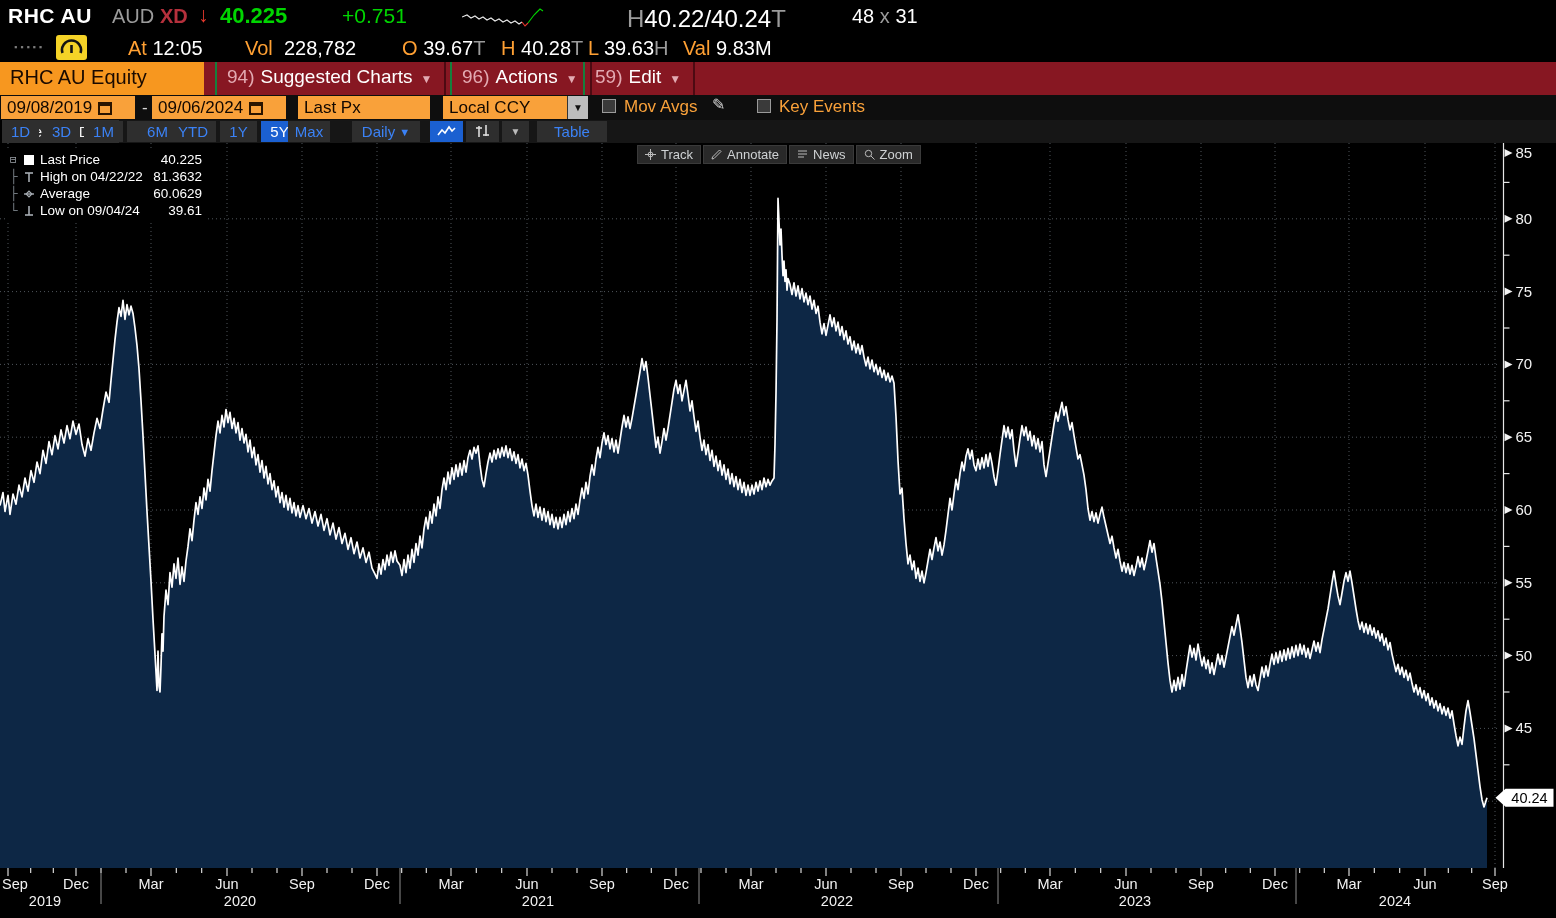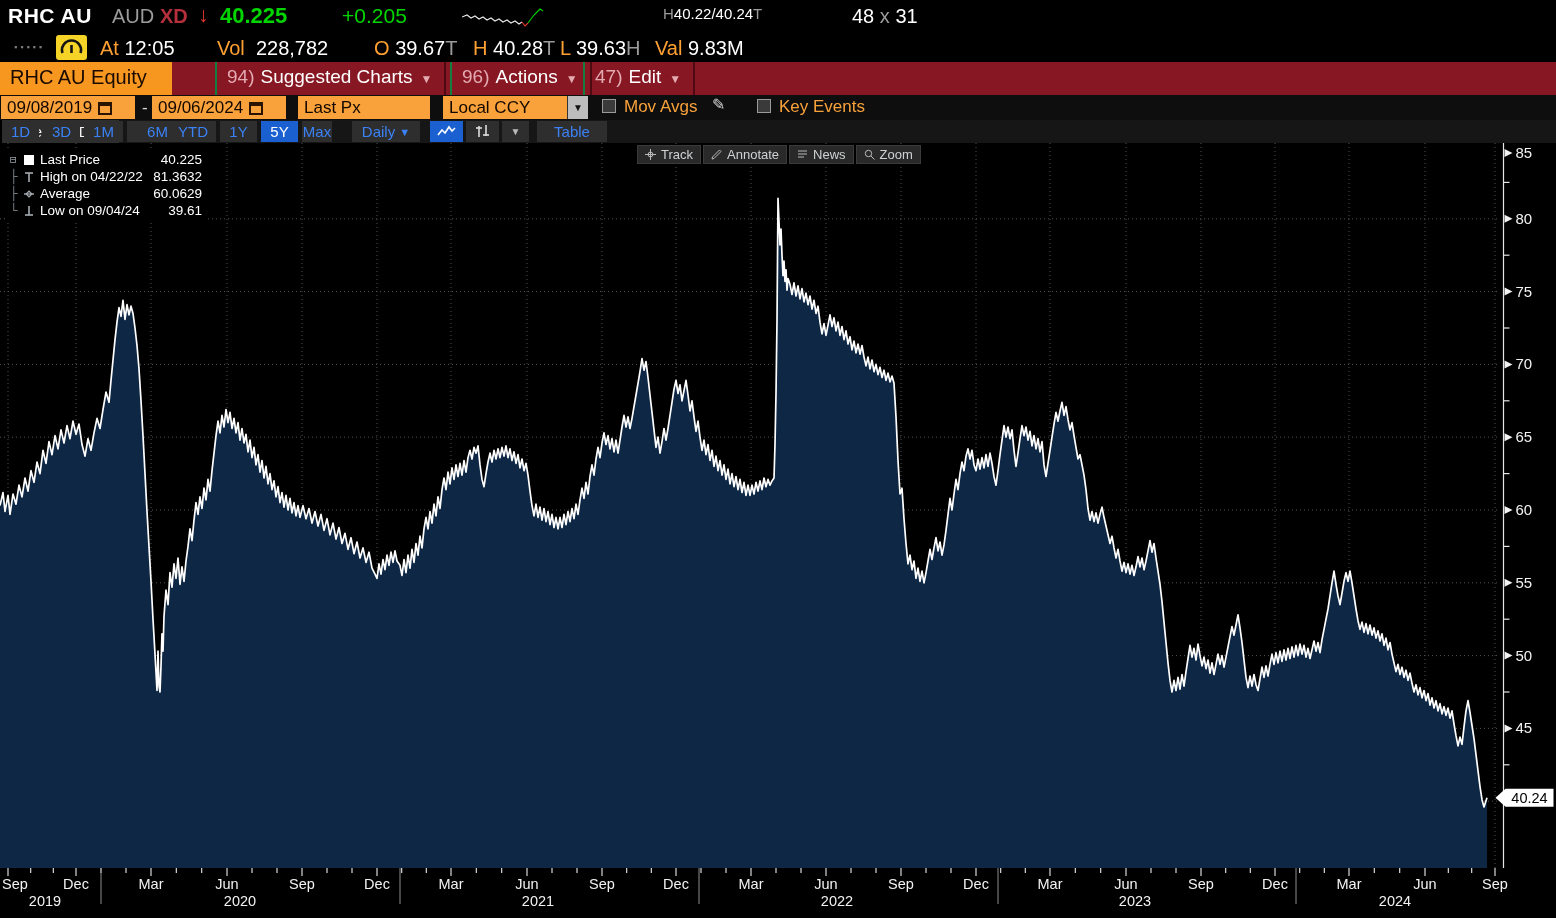--- a/index.html
+++ b/index.html
@@ -10,30 +10,30 @@
   
   #row1 { position:relative; height:33px; background:#000; }
   #row2 { position:relative; height:29px; background:#000; }
   .t-ticker { left:8px; top:4px; color:#fff; font-size:21px; font-weight:bold; letter-spacing:.5px;}
   .t-ccy    { left:112px; top:5px; color:#9b9b9b; font-size:20px; }
   .t-xd     { left:160px; top:5px; color:#b5303c; font-size:20px; font-weight:bold;}
   .t-arrow  { left:198px; top:3px; color:#e8392e; font-size:21px; font-weight:bold;}
   .t-last   { left:220px; top:3px; color:#00d500; font-size:22px; font-weight:bold;}
   .t-chg    { left:342px; top:4px; color:#00d500; font-size:21px; }
   .t-spark  { left:462px; top:3px; }
-  .t-bidask { left:663px; top:5px; font-size:15px; color:#fff; }
+  .t-bidask { left:627px; top:5px; font-size:24px; color:#fff; }
   .t-size   { left:852px; top:5px; font-size:20px; color:#fff; }
-  .gray { color:#9b9b9b; } .orange { color:#ffa033; } .white { color:#fff; }
+  .gray { color:#9b9b9b; } .orange { color:#ffa033;margin-left:28px; } .white { color:#fff; }
   .r2-dots  { left:14px; top:9px; color:#7d7d7d; font-size:9px; letter-spacing:3px;}
   .r2-gauge { left:56px; top:2px; width:31px; height:25px; background:#f5d327; border-radius:3px; display:flex; align-items:center; justify-content:center;}
   .r2 span.seg { position:absolute; top:4px; font-size:20px; white-space:nowrap; }
 
   
   #menubar { position:relative; height:33px; background:#871722; }
-  .sec-box { left:0; top:0; width:172px; height:33px; background:#f7971f; color:#1a0a00;
+  .sec-box { left:0; top:0; width:204px; height:33px; background:#f7971f; color:#1a0a00;
              font-size:20px; padding:4px 0 0 10px; }
   .menu-item { top:0; height:33px; padding:4px 12px 0 10px; font-size:19px; color:#fff;
                border-left:2px solid #15803d; border-right:2px solid #4d0a12; cursor:default; white-space:nowrap;}
   .menu-num { color:#e3aab2; margin-right:6px; }
   .menu-chev { color:#e3aab2; font-size:12px; margin-left:8px; }
 
   
   #filters { position:relative; height:25px; background:#0e0e0e; }
   .inputbox { top:1px; height:23px; background:#f9a13a; color:#120800; font-size:17px;
               padding:1px 4px 0 6px; display:flex; align-items:center; gap:6px;}
@@ -69,21 +69,21 @@
 </style>
 </head>
 <body>
 
 <div id="row1">
   <span class="abs t-ticker">RHC AU</span>
   <span class="abs t-ccy">AUD</span>
   <span class="abs t-xd">XD</span>
   <span class="abs t-arrow">↓</span>
   <span class="abs t-last">40.225</span>
-  <span class="abs t-chg">+0.205</span>
+  <span class="abs t-chg">+0.751</span>
   <svg class="abs t-spark" width="86" height="27" viewBox="0 0 86 27">
       <polyline points="0,14 5,12 9,15 13,13 17,16 21,14 25,17 29,15 33,18 37,16 41,19 45,17 49,20 53,18 57,21 60,19" fill="none" stroke="#e8e8e8" stroke-width="1.1"></polyline>
       <polyline points="60,19 63,23 66,20" fill="none" stroke="#e8392e" stroke-width="1.1"></polyline>
       <polyline points="66,20 69,16 72,12 75,9 78,6 81,8" fill="none" stroke="#00d500" stroke-width="1.1"></polyline>
     </svg>
   <span class="abs t-bidask">
     <span class="gray">H</span><span class="white">40.22</span><span class="white">/</span><span class="white">40.24</span><span class="gray">T</span>
   </span>
   <span class="abs t-size">
     <span class="white">48</span> <span class="gray">x</span> <span class="white">31</span>
@@ -108,21 +108,21 @@
 
 <div id="menubar">
   <div class="abs sec-box">RHC AU Equity</div>
   <div class="abs menu-item" style="left:215px">
     <span class="menu-num">94)</span><span>Suggested Charts</span><span class="menu-chev">▼</span>
   </div>
   <div class="abs menu-item" style="left:450px">
     <span class="menu-num">96)</span><span>Actions</span><span class="menu-chev">▼</span>
   </div>
   <div class="abs menu-item" style="left:583px">
-    <span class="menu-num">47)</span><span>Edit</span><span class="menu-chev">▼</span>
+    <span class="menu-num">59)</span><span>Edit</span><span class="menu-chev">▼</span>
   </div>
 </div>
 
 <div id="filters">
   <div class="abs inputbox" style="left:1px; width:134px">
     <span>09/08/2019</span>
       <span class="cal"></span>
   </div>
   <span class="abs dash" style="left:142px">-</span>
   <div class="abs inputbox" style="left:152px; width:134px">
@@ -144,21 +144,21 @@
 </div>
 
 <div id="tabs">
   <div class="abs tab" style="left:2px;   width:37px">1D</div>
   <div class="abs tab" style="left:43px;  width:37px">3D</div>
   <div class="abs tab" style="left:84px;  width:39px">1M</div>
   <div class="abs tab" style="left:127px; width:61px">6M</div>
   <div class="abs tab" style="left:170px; width:46px">YTD</div>
   <div class="abs tab" style="left:220px; width:37px">1Y</div>
   <div class="abs tab sel" style="left:261px; width:37px">5Y</div>
-  <div class="abs tab" style="left:302px; width:30px">Max</div>
+  <div class="abs tab" style="left:288px; width:42px">Max</div>
   <div class="abs tab" style="left:352px; width:68px">
     <span>Daily</span>&nbsp;<span style="font-size:11px">▼</span>
   </div>
   <div class="abs tab-icon sel" style="left:430px; width:33px">
     <svg width="19" height="13" viewBox="0 0 19 13">
         <polyline points="1,10 5,5 8,8 12,2 15,6 18,3" fill="none" stroke="#fff" stroke-width="1.6"></polyline>
       </svg>
   </div>
   <div class="abs tab-icon" style="left:466px; width:33px">
     <svg width="15" height="15" viewBox="0 0 15 15">

